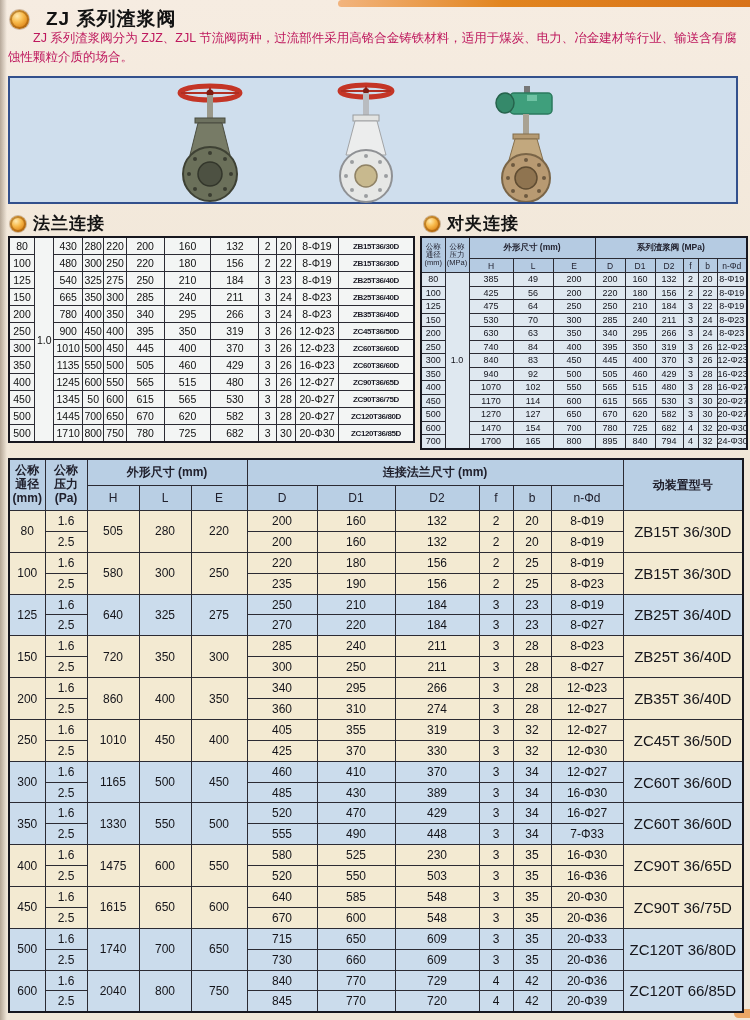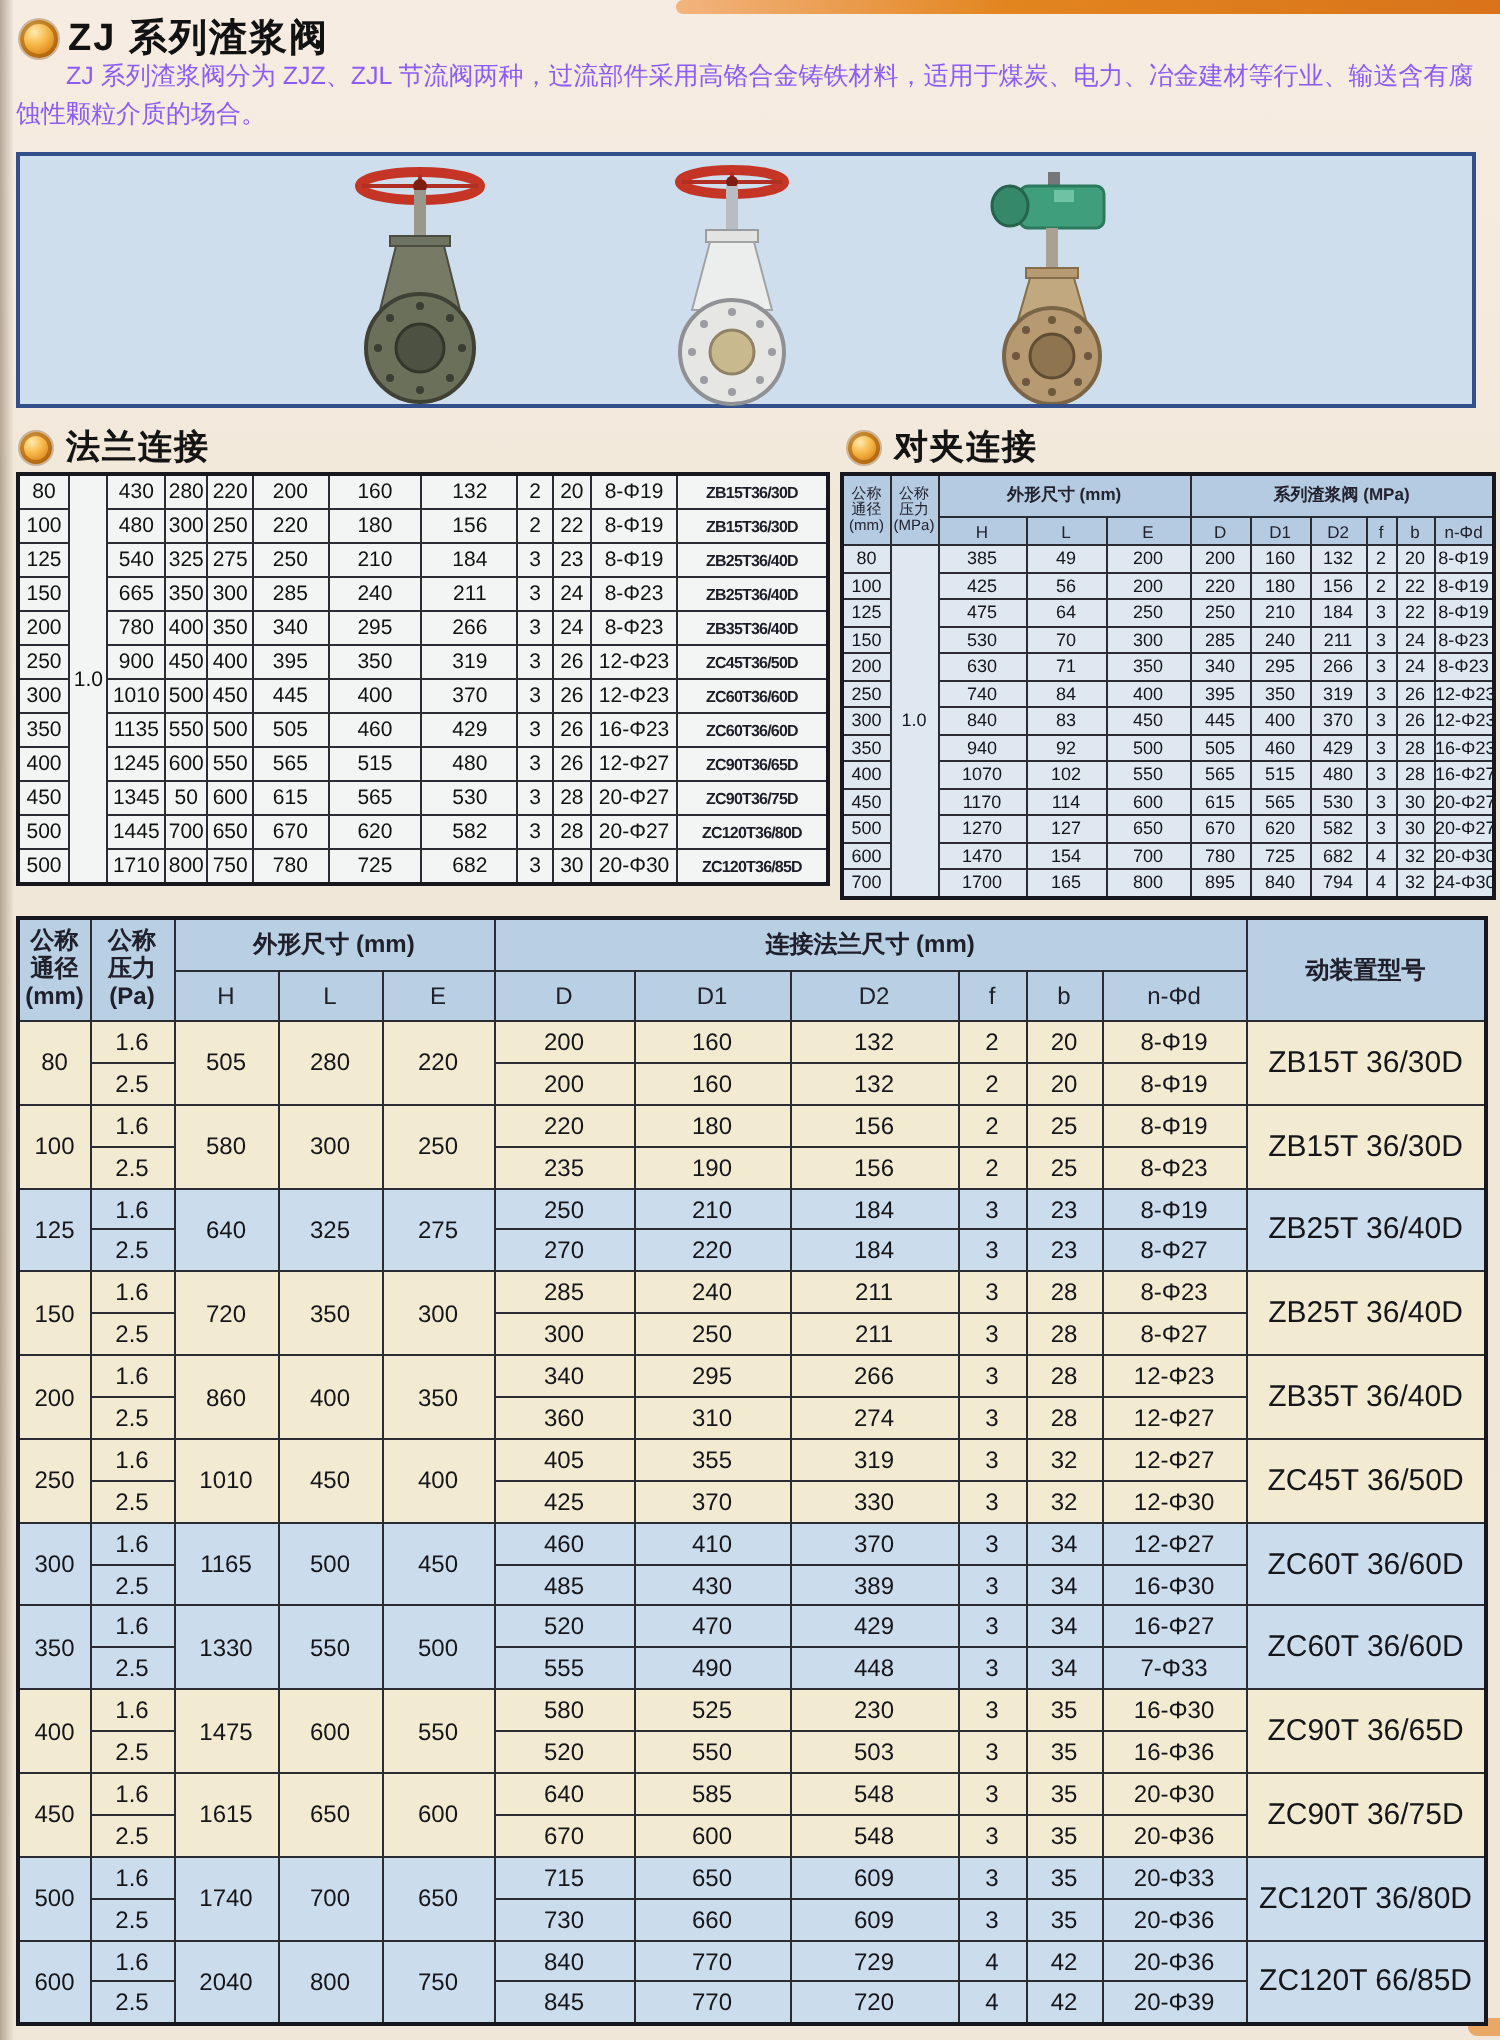--- a/index.html
+++ b/index.html
@@ -14,24 +14,24 @@
     background:linear-gradient(90deg,#f2b47e,#e2851f 40%,#d8731a);border-radius:4px 0 0 4px;}
   .corner-mark{position:absolute;right:0;bottom:2px;width:16px;height:9px;
     background:#e8913f;border-radius:6px 0 0 6px;opacity:.75;}
 
   .coin{display:inline-block;border-radius:50%;
     background:radial-gradient(circle at 38% 32%,#ffeab0 0%,#f8bb4d 35%,#e08a1e 68%,#a45d0e 100%);
     box-shadow:inset 0 0 0 2px rgba(150,85,10,.55), 0 0 0 1px rgba(110,55,0,.3);}
   .coin.lg{width:19px;height:19px;}
   .coin.sm{width:16px;height:16px;}
 
-  .title-row{position:absolute;left:10px;top:6px;display:flex;align-items:center;gap:5px;}
+  .title-row{position:absolute;left:10px;top:6px;display:flex;align-items:center;gap:17px;}
   .page-title{font-size:19px;font-weight:bold;letter-spacing:1px;color:#121212;}
   .description{position:absolute;left:8px;top:29px;width:736px;font-size:12.5px;
-    line-height:1.5;color:#8b5cf6;text-indent:2em;}
+    line-height:1.5;color:#be185d;text-indent:2em;}
 
   .photo-panel{position:absolute;left:8px;top:76px;width:730px;height:128px;
     box-sizing:border-box;border:2px solid #33508c;background:#cfdeed;}
   .valve{position:absolute;top:4px;}
   .valve.v1{left:154px;}
   .valve.v2{left:310px;}
   .valve.v3{left:470px;top:8px;}
 
   .section-hdr{position:absolute;top:212px;display:flex;align-items:center;gap:7px;}
   .section-hdr.left{left:10px;text-align:center;} .section-hdr.right{left:424px;}
@@ -407,21 +407,21 @@
         <td>285</td>
         <td>240</td>
         <td>211</td>
         <td>3</td>
         <td>24</td>
         <td>8-Φ23</td>
       </tr>
       <tr>
         <td>200</td>
         <td>630</td>
-        <td>71</td>
+        <td>63</td>
         <td>350</td>
         <td>340</td>
         <td>295</td>
         <td>266</td>
         <td>3</td>
         <td>24</td>
         <td>8-Φ23</td>
       </tr>
       <tr>
         <td>250</td>

